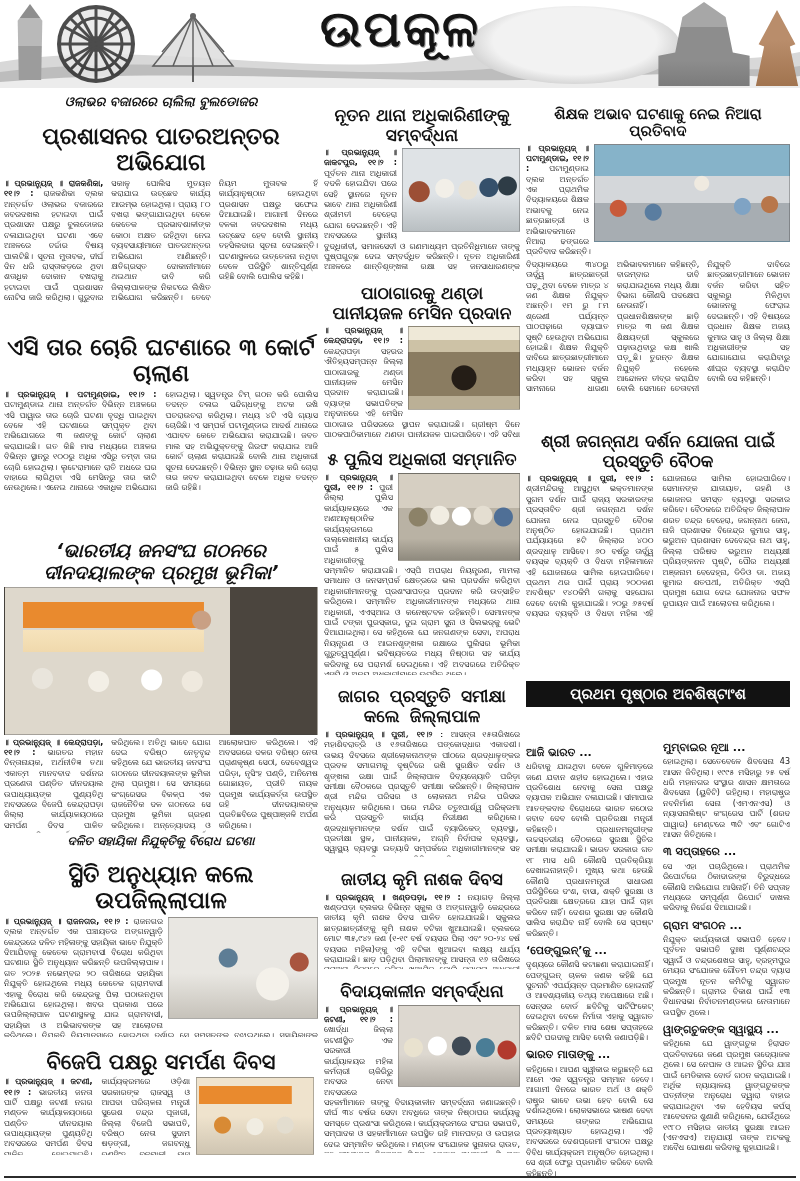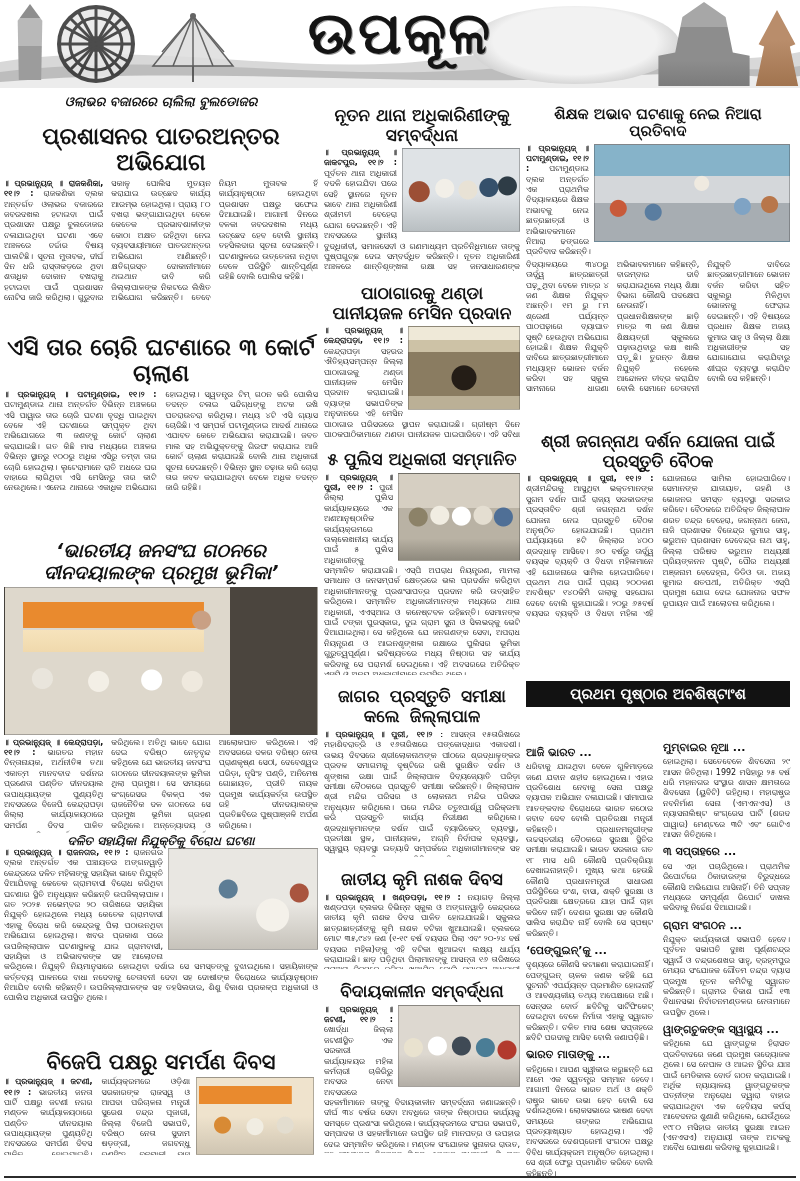--- a/index.html
+++ b/index.html
@@ -3,21 +3,21 @@
 <meta charset="utf-8">
 <style>
   html,body{margin:0;padding:0;background:#ffffff;}
   *{box-sizing:border-box;}
   .page{position:relative;width:800px;height:1181px;background:#fff;overflow:hidden;
         font-family:"DejaVu Sans","Liberation Sans",sans-serif;color:#111;}
 
   
   .masthead{position:relative;height:88px;overflow:hidden;background:#fff;}
   .mast-title{position:absolute;left:0;right:0;top:2px;text-align:center;
-              font-size:58px;font-weight:bold;color:#141414;letter-spacing:2px;
+              font-size:50px;font-weight:bold;color:#141414;letter-spacing:2px;
               text-shadow:1px 1px 0 #9a9a9a;z-index:4;line-height:1.1;}
   .waves{position:absolute;left:0;bottom:0;width:100%;height:60px;z-index:1;}
   .art{position:absolute;z-index:2;}
   .wheel-svg,.umbrella-svg{opacity:.85;}
   .temple-left{left:2px;top:4px;width:56px;height:76px;
       background:linear-gradient(180deg,#8e8e8e 0 18%,#b9b9b9 18% 55%,#9c9c9c 55% 100%);
       clip-path:polygon(50% 0,72% 22%,70% 100%,30% 100%,28% 22%);}
   .cloud-right{right:120px;top:6px;width:210px;height:78px;border-radius:50%;
       background:radial-gradient(ellipse at 50% 45%,#f2f2f2 0 55%,#cfcfcf 75%,#bdbdbd 100%);}
   .temple-right{right:36px;top:2px;width:120px;height:84px;
@@ -196,20 +196,21 @@
         <h1 class="hl quote">‘ଭାରତୀୟ ଜନସଂଘ ଗଠନରେ ଦୀନଦୟାଲଙ୍କ ପ୍ରମୁଖ ଭୂମିକା’</h1>
         <div class="ph ph-bjp"></div>
         <div class="body-txt cols-3" style="height:122px;margin-top:3px;">
           <span class="dl">॥ ପ୍ରଭାନ୍ୟୁଜ୍ ॥ କେନ୍ଦ୍ରାପଡ଼ା, ୧୧।୨ :</span>
           <span>ଭାରତର ମହାନ ଚିନ୍ତାନାୟକ, ଅର୍ଥନୀତିଜ୍ଞ ତଥା ଏକାତ୍ମ ମାନବବାଦ ଦର୍ଶନର ପ୍ରଣେତା ପଣ୍ଡିତ ଦୀନଦୟାଲ ଉପାଧ୍ୟାୟଙ୍କ ପୁଣ୍ୟତିଥି ଅବସରରେ ବିଜେପି କେନ୍ଦ୍ରାପଡ଼ା ଜିଲ୍ଲା କାର୍ଯ୍ୟାଳୟଠାରେ ସମର୍ପଣ ଦିବସ ପାଳିତ ହୋଇଯାଇଛି। କାର୍ଯ୍ୟକ୍ରମରେ ଜିଲ୍ଲା ସଭାପତି ଅଧ୍ୟକ୍ଷତା କରିଥିଲେ। ଅତିଥି ଭାବେ ଯୋଗ ଦେଇ ବରିଷ୍ଠ ନେତୃବୃନ୍ଦ କହିଥିଲେ ଯେ ଭାରତୀୟ ଜନସଂଘ ଗଠନରେ ଦୀନଦୟାଲଙ୍କ ଭୂମିକା ଥିଲା ପ୍ରମୁଖ। ସେ ସମୟରେ କଂଗ୍ରେସର ବିକଳ୍ପ ଏକ ରାଜନୈତିକ ଦଳ ଗଠନରେ ସେ ପ୍ରମୁଖ ଭୂମିକା ଗ୍ରହଣ କରିଥିଲେ। ଅନ୍ତ୍ୟୋଦୟ ଓ ଏକାତ୍ମ ମାନବବାଦ ଦର୍ଶନ ପ୍ରସଙ୍ଗରେ ନେତୃବୃନ୍ଦ ଆଲୋକପାତ କରିଥିଲେ। ଏହି ଅବସରରେ ଦଳର ବରିଷ୍ଠ ନେତା ପ୍ରାଣକୃଷ୍ଣ ସେଠୀ, ଦେବେଶ୍ୱର ପରିଡ଼ା, ନୃସିଂହ ପଣ୍ଡି, ଅନିମେଷ ଗୋଛାୟତ, ପ୍ରୀତି ନାୟକ ପ୍ରମୁଖ କାର୍ଯ୍ୟକର୍ତ୍ତା ଉପସ୍ଥିତ ରହି ଦୀନଦୟାଲଙ୍କ ପ୍ରତିଛବିରେ ପୁଷ୍ପାଞ୍ଜଳି ଅର୍ପଣ କରିଥିଲେ।</span>
         </div>
       </article>
 
       <article class="art-block" style="height:204px;">
         <div class="kicker" style="font-size:12px;">ଦଳିତ ସହାୟିକା ନିଯୁକ୍ତିକୁ ବିରୋଧ ଘଟଣା</div>
+        <h1 class="hl xl">ସ୍ଥିତି ଅନୁଧ୍ୟାନ କଲେ ଉପଜିଲ୍ଲାପାଳ</h1>
         <div class="body-txt">
           <div class="ph ph-officials fl-r"></div>
           <span class="dl">॥ ପ୍ରଭାନ୍ୟୁଜ୍ ॥ ରାଜନଗର, ୧୧।୨ :</span>
           <span>ରାଜନଗର ବ୍ଲକ ଅନ୍ତର୍ଗତ ଏକ ପଞ୍ଚାୟତର ଅଙ୍ଗନୱାଡ଼ି କେନ୍ଦ୍ରରେ ଦଳିତ ମହିଳାଙ୍କୁ ସହାୟିକା ଭାବେ ନିଯୁକ୍ତି ଦିଆଯିବାକୁ କେତେକ ଗ୍ରାମବାସୀ ବିରୋଧ କରିଥିବା ଘଟଣାର ସ୍ଥିତି ଅନୁଧ୍ୟାନ କରିଛନ୍ତି ଉପଜିଲ୍ଲାପାଳ। ଗତ ୨୦୨୫ ନଭେମ୍ବର ୨୦ ତାରିଖରେ ସହାୟିକା ନିଯୁକ୍ତି ହୋଇଥିଲେ ମଧ୍ୟ କେତେକ ଗ୍ରାମବାସୀ ଏହାକୁ ବିରୋଧ କରି କେନ୍ଦ୍ରକୁ ପିଲା ପଠାଉନଥିବା ଅଭିଯୋଗ ହୋଇଥିଲା। ଖବର ପ୍ରକାଶ ପରେ ଉପଜିଲ୍ଲାପାଳ ଘଟଣାସ୍ଥଳକୁ ଯାଇ ଗ୍ରାମବାସୀ, ସହାୟିକା ଓ ଅଭିଭାବକଙ୍କ ସହ ଆଲୋଚନା କରିଥିଲେ। ନିଯୁକ୍ତି ନିୟମାନୁସାରେ ହୋଇଥିବା ଦର୍ଶାଇ ସେ ସମସ୍ତଙ୍କୁ ବୁଝାଇଥିଲେ। ସହାୟିକାଙ୍କ କର୍ତ୍ତବ୍ୟ ପାଳନରେ ବାଧା ନଦେବାକୁ ଚେତାବନୀ ଦେବା ସହ ଦୋଷୀଙ୍କ ବିରୋଧରେ କାର୍ଯ୍ୟାନୁଷ୍ଠାନ ନିଆଯିବ ବୋଲି କହିଛନ୍ତି। ଉପଜିଲ୍ଲାପାଳଙ୍କ ସହ ତହସିଲଦାର, ଶିଶୁ ବିକାଶ ପ୍ରକଳ୍ପ ଅଧିକାରୀ ଓ ପୋଲିସ ଅଧିକାରୀ ଉପସ୍ଥିତ ଥିଲେ।</span>
         </div>
       </article>
 
       <article class="art-block" style="height:118px;">
         <h1 class="hl lg">ବିଜେପି ପକ୍ଷରୁ ସମର୍ପଣ ଦିବସ</h1>
         <div class="row">
@@ -314,21 +315,21 @@
         <div>
           <div class="sub-h">‘ପେଙ୍ଗୁଇନ୍’କୁ ...</div>
           <span>ଦୃଶ୍ୟରେ କୌଣସି କଟାଛଣା କରାଯାଇନାହିଁ। ପେଙ୍ଗୁଇନ୍ ଚାଳକ ଜଣକ କହିଛି ଯେ ସୁଚନାଟି ଏପର୍ଯ୍ୟନ୍ତ ପ୍ରମାଣିତ ହୋଇନାହିଁ ଓ ଆବଶ୍ୟକୀୟ ତଥ୍ୟ ଅପେକ୍ଷାରେ ଅଛି। ସେନ୍ସର ବୋର୍ଡ ଛବିଟିକୁ ସାର୍ଟିଫିକେଟ୍ ଦେଇଥିବା ବେଳେ ନିର୍ମାତା ଏହାକୁ ସ୍ୱାଗତ କରିଛନ୍ତି। ଚଳିତ ମାସ ଶେଷ ସପ୍ତାହରେ ଛବିଟି ପରଦାକୁ ଆସିବ ବୋଲି ଜଣାପଡ଼ିଛି।</span>
         </div>
         <div>
           <div class="sub-h">ଭାରତ ମାତାଙ୍କୁ ...</div>
           <span>କହିଥିଲେ। ଆପଣ ସ୍ୱୀକାର କରୁଛନ୍ତି ଯେ ଆମେ ଏକ ସ୍ୱତନ୍ତ୍ର ସମ୍ମାନ ହେବେ। ଆଗାମୀ ଦିନରେ ଭାରତ ଅର୍ଥ ଓ ଶକ୍ତି ରାଷ୍ଟ୍ର ଭାବେ ଉଭା ହେବ ବୋଲି ସେ ଦର୍ଶାଇଥିଲେ। ଲୋକସଭାରେ ଭାଷଣ ଦେବା ସମୟରେ ତାଙ୍କର ଅଭିଯୋଗ ପ୍ରତ୍ୟାଖ୍ୟାତ ହୋଇଥିଲା। ଏହି ଅବସରରେ ଦେଶପ୍ରେମୀ ସଂଗଠନ ପକ୍ଷରୁ ବିବିଧ କାର୍ଯ୍ୟକ୍ରମ ଅନୁଷ୍ଠିତ ହୋଇଥିଲା। ସେ ଶ୍ରୀ ଫେରୁ ପ୍ରମାଣିତ କରିବେ ବୋଲି କହିଛନ୍ତି।</span>
         </div>
         <div>
           <div class="sub-h">ମୁମ୍ବାଇର ନୂଆ ...</div>
-          <span>ହୋଇଥିଲା। ସେତେବେଳେ ଶିବସେନା ୨୯ ଆସନ ଜିତିଥିଲା। 1992 ମସିହାରୁ ୨୫ ବର୍ଷ ଧରି ମହାନଗର ସଂସ୍ଥାର ଶାସନ କ୍ଷମତାରେ ଶିବସେନା (ୟୁବିଟି) ରହିଥିଲା। ମହାରାଷ୍ଟ୍ର ନବନିର୍ମାଣ ସେନା (ଏମଏନଏସ) ଓ ନ୍ୟାସନାଲିଷ୍ଟ କଂଗ୍ରେସ ପାର୍ଟି (ଶରଦ ପାୱାର) ମେଣ୍ଟରେ ୩ଟି ଏବଂ ଗୋଟିଏ ଆସନ ଜିତିଥିଲେ।</span>
+          <span>ହୋଇଥିଲା। ସେତେବେଳେ ଶିବସେନା 43 ଆସନ ଜିତିଥିଲା। ୧୯୯୫ ମସିହାରୁ ୨୫ ବର୍ଷ ଧରି ମହାନଗର ସଂସ୍ଥାର ଶାସନ କ୍ଷମତାରେ ଶିବସେନା (ୟୁବିଟି) ରହିଥିଲା। ମହାରାଷ୍ଟ୍ର ନବନିର୍ମାଣ ସେନା (ଏମଏନଏସ) ଓ ନ୍ୟାସନାଲିଷ୍ଟ କଂଗ୍ରେସ ପାର୍ଟି (ଶରଦ ପାୱାର) ମେଣ୍ଟରେ ୩ଟି ଏବଂ ଗୋଟିଏ ଆସନ ଜିତିଥିଲେ।</span>
         </div>
         <div>
           <div class="sub-h">୩ ସପ୍ତାହରେ ...</div>
           <span>ସେ ଏହା ପଚାରିଥିଲେ। ପ୍ରାଥମିକ ରିପୋର୍ଟରେ ଠିକାଦାରଙ୍କ ବିରୁଦ୍ଧରେ କୌଣସି ଅଭିଯୋଗ ଆସିନାହିଁ। ତିନି ସପ୍ତାହ ମଧ୍ୟରେ ସମ୍ପୂର୍ଣ୍ଣ ରିପୋର୍ଟ ଦାଖଲ କରିବାକୁ ନିର୍ଦ୍ଦେଶ ଦିଆଯାଇଛି।</span>
         </div>
         <div>
           <div class="sub-h">ଗ୍ରାମ ସଂଗଠନ ...</div>
           <span>ନିଯୁକ୍ତ କାର୍ଯ୍ୟକାରୀ ସଭାପତି ହେବେ। ପୂର୍ବତନ ସଭାପତି ଦୁଃଖ ପୂର୍ଣ୍ଣଚନ୍ଦ୍ର ସ୍ୱାଇଁ ଓ ଚନ୍ଦ୍ରଶେଖର ସାହୁ, ବ୍ରହ୍ମପୁର ମେୟର ସଂଯୋଜକ ଗୌତମ ଚନ୍ଦ୍ର ବ୍ୟାସ ପ୍ରମୁଖ ନୂତନ କମିଟିକୁ ସ୍ୱାଗତ କରିଛନ୍ତି। ଗ୍ରାମର ବିକାଶ ପାଇଁ ୧୩ ବିଧାନସଭା ନିର୍ବାଚନମଣ୍ଡଳର ନେତାମାନେ ଉପସ୍ଥିତ ଥିଲେ।</span>
         </div>
         <div>

